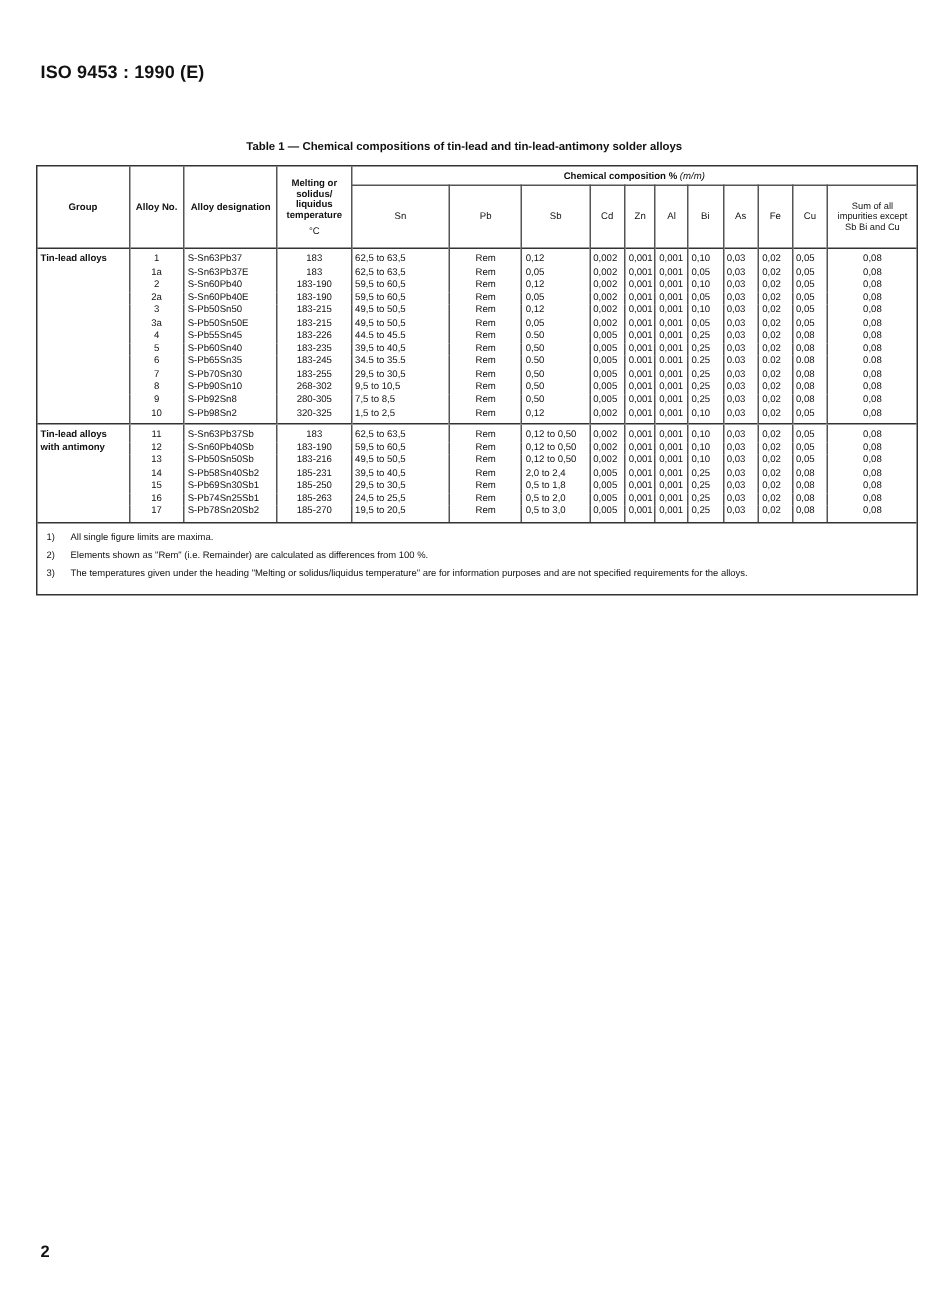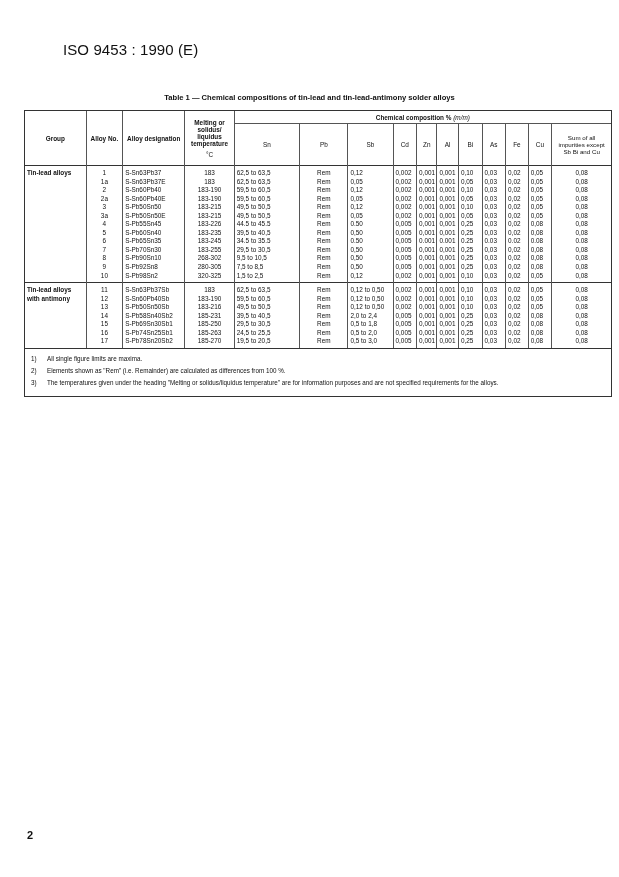--- a/index.html
+++ b/index.html
@@ -1,17 +1,17 @@
 <!DOCTYPE html>
 <html><head>
 <meta charset="utf-8">
 <style>
   html, body { margin:0; padding:0; background:#ffffff; }
   body { width:619px; height:877px; position:relative; overflow:hidden; font-family:"Liberation Sans", sans-serif; color:#111; }
-  .doc-header { position:absolute; left:27px; top:41px; font-weight:normal; font-size:15px; letter-spacing:0.1px;margin-left:36px; }
+  .doc-header { position:absolute; left:27px; top:41px; font-weight:bold; font-size:12px; letter-spacing:0.1px; }
   .table-title { position:absolute; left:0; width:619px; top:93px; text-align:center; font-weight:bold; font-size:7.6px; }
   .tbl-wrap { position:absolute; left:24px; top:110px; width:586px; border:1px solid #333; border-top:1.5px solid #333; }
   table.chem { border-collapse:collapse; width:100%; font-size:6.4px; table-layout:fixed; }
   table.chem th, table.chem td { padding:0 2px; vertical-align:top; }
   table.chem thead th { font-weight:bold; text-align:center; vertical-align:middle; border-left:1px solid #555; }
   table.chem thead th.first { border-left:none; }
   table.chem thead tr.h1 th { height:12px; }
   table.chem thead tr.h2 th { height:41px; font-weight:normal; }
   th.chemhead { border-bottom:1px solid #555; }
   .italic { font-style:italic; font-weight:normal; }

